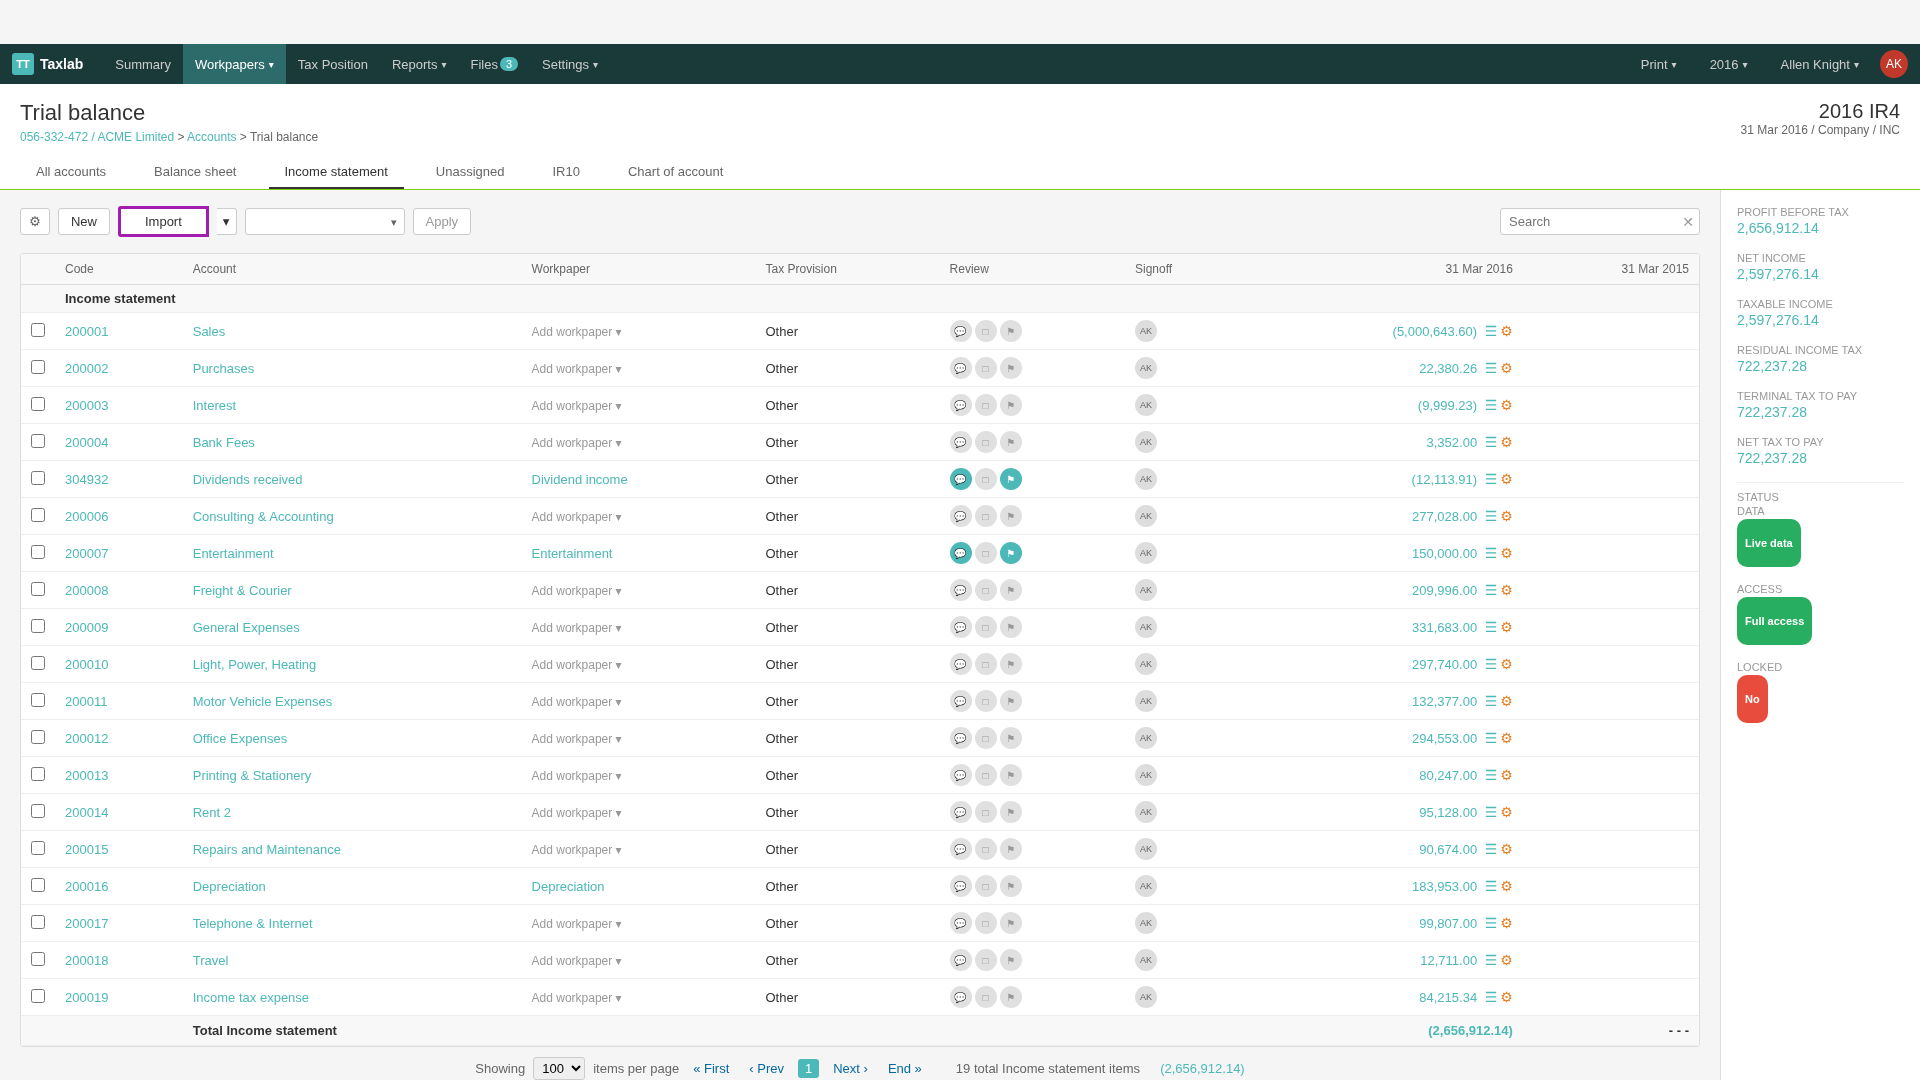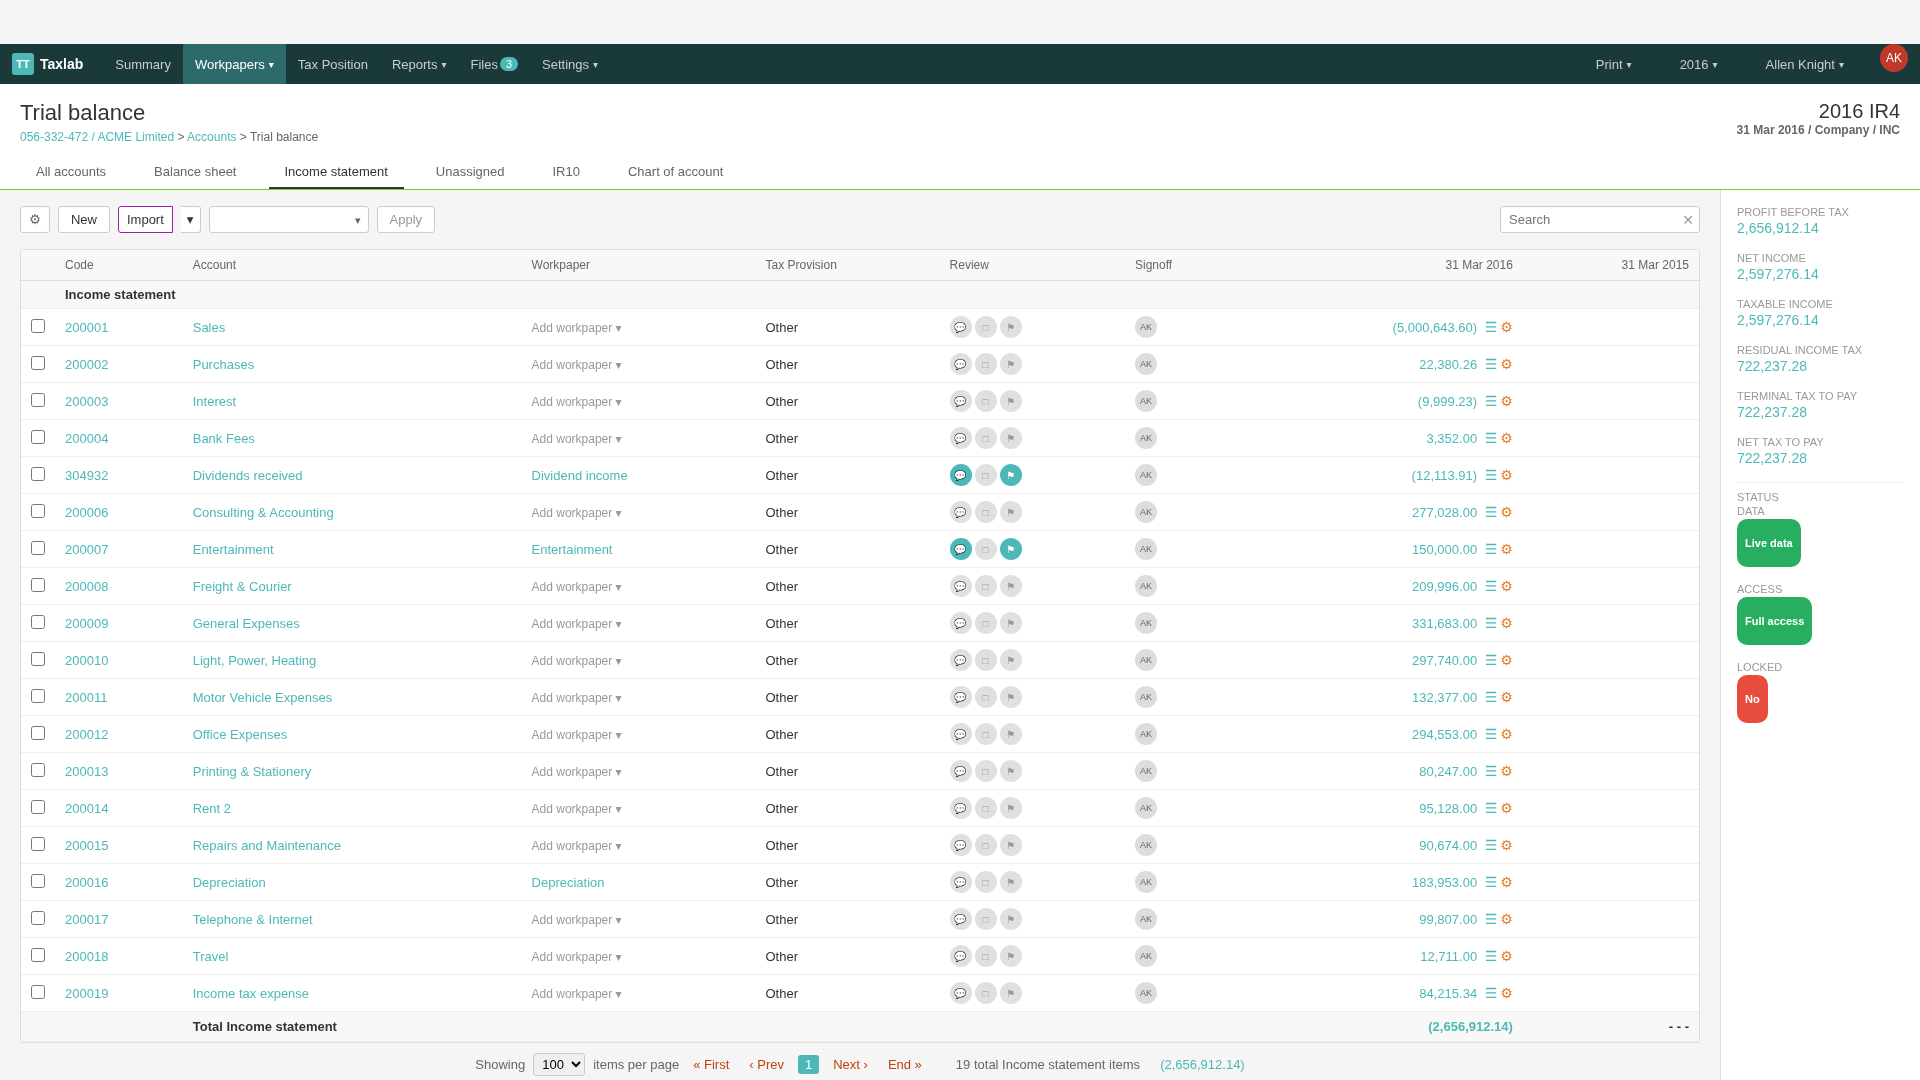--- a/index.html
+++ b/index.html
@@ -6,46 +6,46 @@
     body { font-family: -apple-system, BlinkMacSystemFont, 'Segoe UI', sans-serif; font-size: 13px; background: #f5f5f5; color: #333; }
 
     
     .topnav { background: #1a3a3a; display: flex; align-items: center; height: 40px; padding: 0 12px; margin-top: 44px; }
     .topnav-brand { display: flex; align-items: center; gap: 6px; color: #fff; font-weight: bold; font-size: 14px; margin-right: 20px; }
     .brand-icon { background: #4db8b8; color: #fff; width: 22px; height: 22px; border-radius: 3px; display: flex; align-items: center; justify-content: center; font-size: 11px; font-weight: bold; }
     .nav-item { color: #ccc; padding: 0 12px; height: 40px; display: flex; align-items: center; font-size: 13px; cursor: pointer; position: relative; }
     .nav-item.active { background: #2d6b6b; color: #fff; }
     .nav-item .caret { margin-left: 4px; font-size: 10px; }
     .nav-badge { background: #4db8b8; color: #fff; border-radius: 10px; padding: 1px 6px; font-size: 11px; margin-left: 2px; }
-    .topnav-right { margin-left: auto; display: flex; align-items: flex-start; gap: 24px; }
+    .topnav-right { margin-left: auto; display: flex; align-items: center; gap: 9px; }
     .topnav-right .nav-item { color: #ccc; }
     .user-avatar { width: 28px; height: 28px; border-radius: 50%; background: #c0392b; display: flex; align-items: center; justify-content: center; color: #fff; font-size: 12px; }
 
     
     .page-header { background: #fff; padding: 16px 20px 0; border-bottom: 1px solid #84cc16; }
     .page-title-row { display: flex; justify-content: space-between; align-items: flex-start; }
     .page-title { font-size: 22px; font-weight: 400; color: #333; }
     .ir4-info { text-align: right; }
     .ir4-title { font-size: 20px; font-weight: 400; color: #333; }
-    .ir4-subtitle { font-size: 12px; color: #666; font-weight: bold; }
+    .ir4-subtitle { font-size: 12px; color: #666; }
     .breadcrumb { font-size: 12px; color: #666; margin-top: 4px; }
     .breadcrumb a { color: #4db8b8; text-decoration: none; }
     .tabs { display: flex; gap: 16px; margin-top: 12px; }
     .tab { padding: 8px 16px; cursor: pointer; color: #666; border-bottom: 2px solid transparent; font-size: 13px; }
     .tab.active { color: #333; border-bottom: 2px solid #333; font-weight: 500; }
 
     
     .main-content { display: flex; }
     .content-area { flex: 1; padding: 16px 20px; min-width: 0; }
 
     
     .toolbar { display: flex; align-items: center; gap: 8px; margin-bottom: 16px; }
     .btn-gear { background: #fff; border: 1px solid #ccc; padding: 5px 8px; border-radius: 3px; cursor: pointer; color: #666; }
     .btn-new { background: #fff; border: 1px solid #ccc; padding: 5px 12px; border-radius: 3px; cursor: pointer; color: #333; font-size: 13px; }
-    .btn-import { background: #fff; border: 1px solid #a21caf; padding: 5px 8px; border-radius: 3px 0 0 3px; cursor: pointer; color: #333; font-size: 13px; }
+    .btn-import { background: #fff; border: 3px solid #a21caf; padding: 5px 24px; border-radius: 3px 0 0 3px; cursor: pointer; color: #333; font-size: 13px; }
     .btn-import-caret { background: #fff; border: 1px solid #ccc; border-left: none; padding: 5px 6px; border-radius: 0 3px 3px 0; cursor: pointer; color: #333; }
     .filter-select { border: 1px solid #ccc; padding: 5px 24px 5px 8px; border-radius: 3px; font-size: 13px; color: #666; background: #fff; appearance: none; min-width: 160px; }
     .filter-wrap { position: relative; }
     .filter-wrap::after { content: '▾'; position: absolute; right: 8px; top: 50%; transform: translateY(-50%); color: #666; pointer-events: none; font-size: 11px; }
     .btn-apply { background: #fff; border: 1px solid #ccc; padding: 5px 12px; border-radius: 3px; cursor: pointer; color: #999; font-size: 13px; }
     .search-wrap { margin-left: auto; position: relative; }
     .search-input { border: 1px solid #ccc; padding: 5px 28px 5px 8px; border-radius: 3px; font-size: 13px; width: 200px; }
     .search-x { position: absolute; right: 6px; top: 50%; transform: translateY(-50%); color: #999; cursor: pointer; font-size: 14px; }
 
     
@@ -82,21 +82,21 @@
     .sidebar-label { color: #999; font-size: 11px; text-transform: uppercase; margin-bottom: 2px; }
     .sidebar-value { color: #4db8b8; font-size: 14px; font-weight: 500; cursor: pointer; }
     .sidebar-tag { display: inline-block; padding: 18px 8px; border-radius: 10px; font-size: 11px; font-weight: 600; }
     .tag-green { background: #27ae60; color: #fff; }
     .tag-red { background: #e74c3c; color: #fff; }
 
     
     .pagination-bar { display: flex; align-items: center; justify-content: center; padding: 10px 0; font-size: 13px; color: #666; gap: 28px; }
     .pagination-left { display: flex; align-items: center; gap: 8px; }
     .per-page-select { border: 1px solid #ccc; padding: 2px 4px; border-radius: 3px; font-size: 13px; }
-    .pg-link { color: #c2410c; cursor: pointer; text-decoration: none; padding: 2px 6px; }
+    .pg-link { color: #0369a1; cursor: pointer; text-decoration: none; padding: 2px 6px; }
     .pg-active { background: #4db8b8; color: #fff; padding: 2px 7px; border-radius: 3px; }
     .pagination-right { display: flex; align-items: center; gap: 20px; }
     .total-label { color: #666; }
     .total-amount { color: #4db8b8; font-weight: 500; }
   </style>
 </head>
 <body>
 
 <nav class="topnav">
   <div class="topnav-brand">

